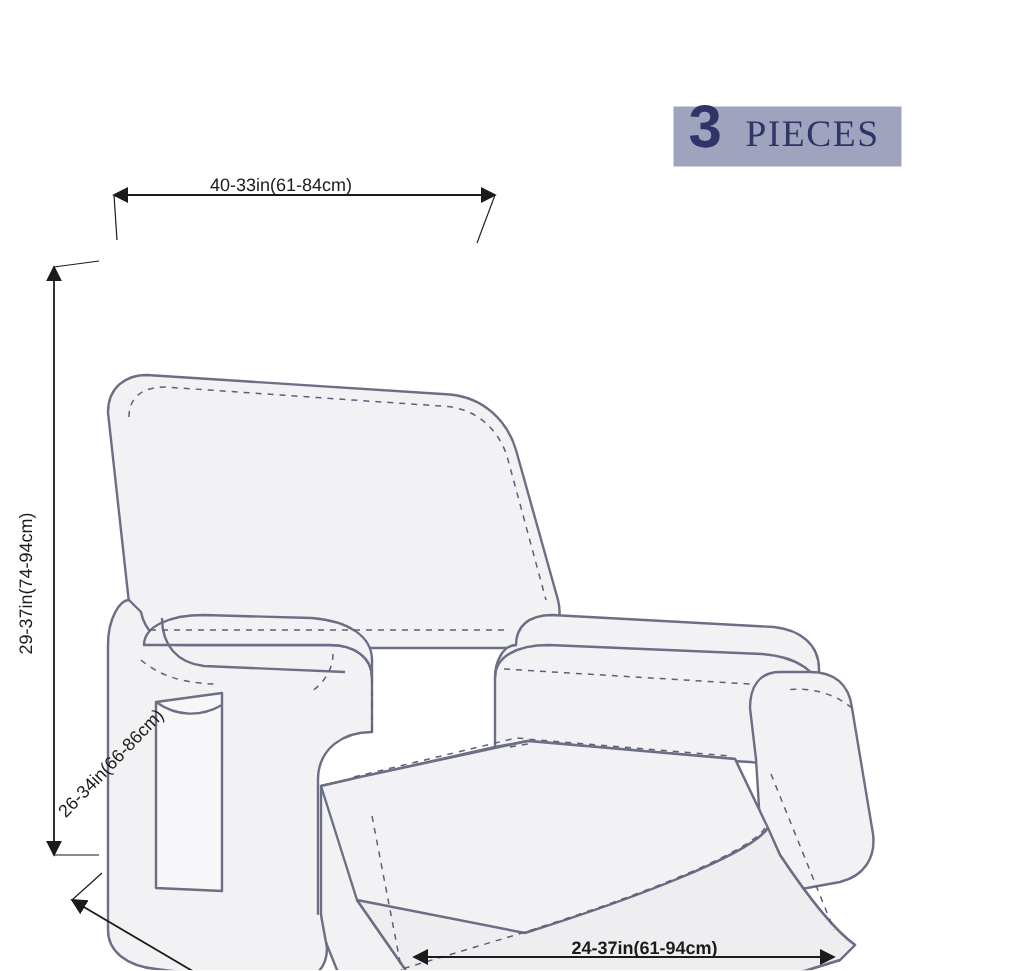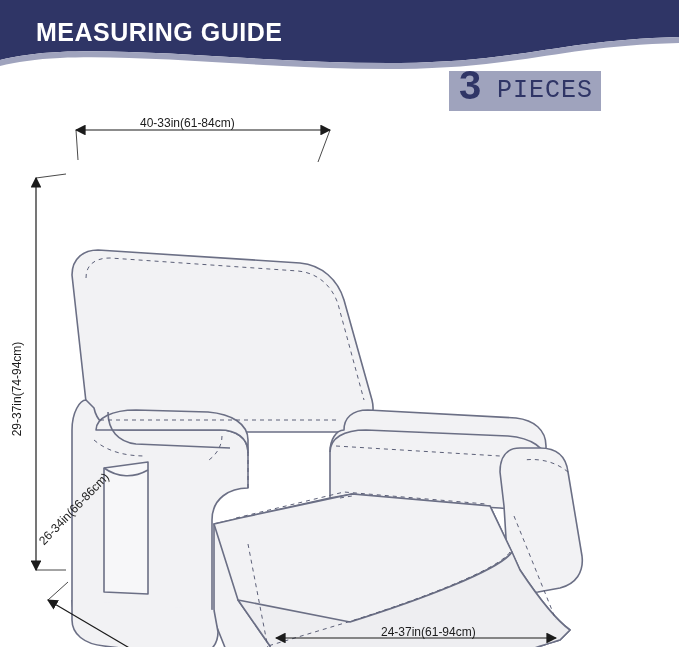--- a/index.html
+++ b/index.html
@@ -60,21 +60,21 @@
     line-height: 1;
     font-family: "Liberation Sans", sans-serif;
   }
   .pieces-label {
     position: absolute;
     left: 497px;
     top: 76px;
     font-size: 25px;
     color: #2f3566;
     letter-spacing: 1px;
-    font-family: Liberation Mono, monospace;
+    font-family: Liberation Serif, serif;
   }
 
   
   .diagram {
     position: absolute;
     left: 0;
     top: 100px;
     width: 679px;
     height: 547px;
   }
@@ -86,46 +86,40 @@
     font-family: "Liberation Sans", sans-serif;
     white-space: nowrap;
   }
   .dim-top {
     left: 140px;
     top: 16px;
   }
   .dim-bottom {
     left: 381px;
     top: 525px;
+    font-weight: bold;
   }
   .dim-left {
     left: -30px;
     top: 282px;
     transform: rotate(-90deg);
     transform-origin: center center;
   }
   .dim-depth {
     left: 36px;
     top: 438px;
     transform: rotate(-46deg);
     transform-origin: left top;
   }
 </style>
 </head>
 <body>
 
 <div id="page">
 
-  <div class="header-wrap">
-    <svg class="header-svg" width="679" height="75" viewBox="0 0 679 75">
-      <path d="M0,0 L679,0 L679,37 C560,40 520,62 400,63 C280,64 150,48 60,52 C36,53 16,56 0,60 Z" fill="#2f3566"></path>
-      <path d="M0,60 C16,56 36,53 60,52 C150,48 280,64 400,63 C520,62 560,40 679,37 L679,43 C560,46 520,68 400,69 C280,70 150,54 60,58 C36,59 16,62 0,66 Z" fill="#9fa3bd"></path>
-    </svg>
-    <div class="header-title">MEASURING GUIDE</div>
-  </div>
 
   <div class="pieces-badge"></div>
   <div class="pieces-number">3</div>
   <div class="pieces-label">PIECES</div>
 
   <div class="diagram">
 
     <svg width="679" height="547" viewBox="0 0 679 547">
       <defs>
         <marker id="ahead" markerWidth="9" markerHeight="9" refX="8" refY="4.5" orient="auto">

